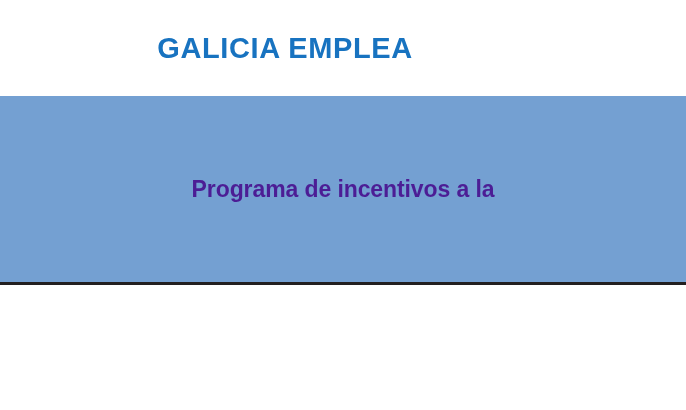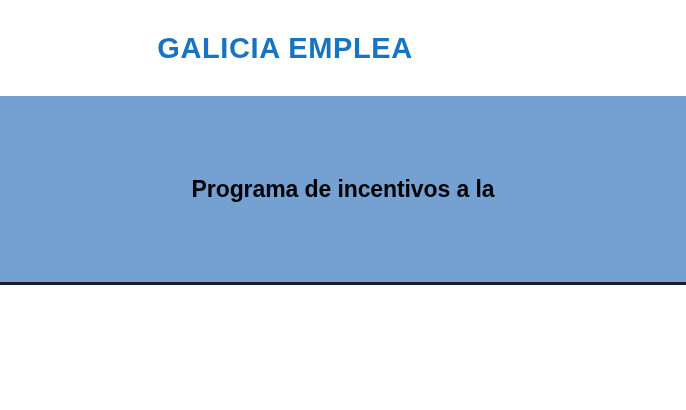--- a/index.html
+++ b/index.html
@@ -42,21 +42,21 @@
     left: 0;
     top: 96px;
     width: 686px;
     height: 186px;
     background: #74a0d2;
     display: flex;
     align-items: center;
     justify-content: center;
   }
   .band-text {
-    color: #000000;
+    color: #4c1d95;
     font-size: 23px;
     font-weight: bold;
     line-height: 1.32;
     text-align: center;
     width: 640px;
     letter-spacing: -0.1px;
   }
   .band-line { display: block; }
 
   .dark-rule {

